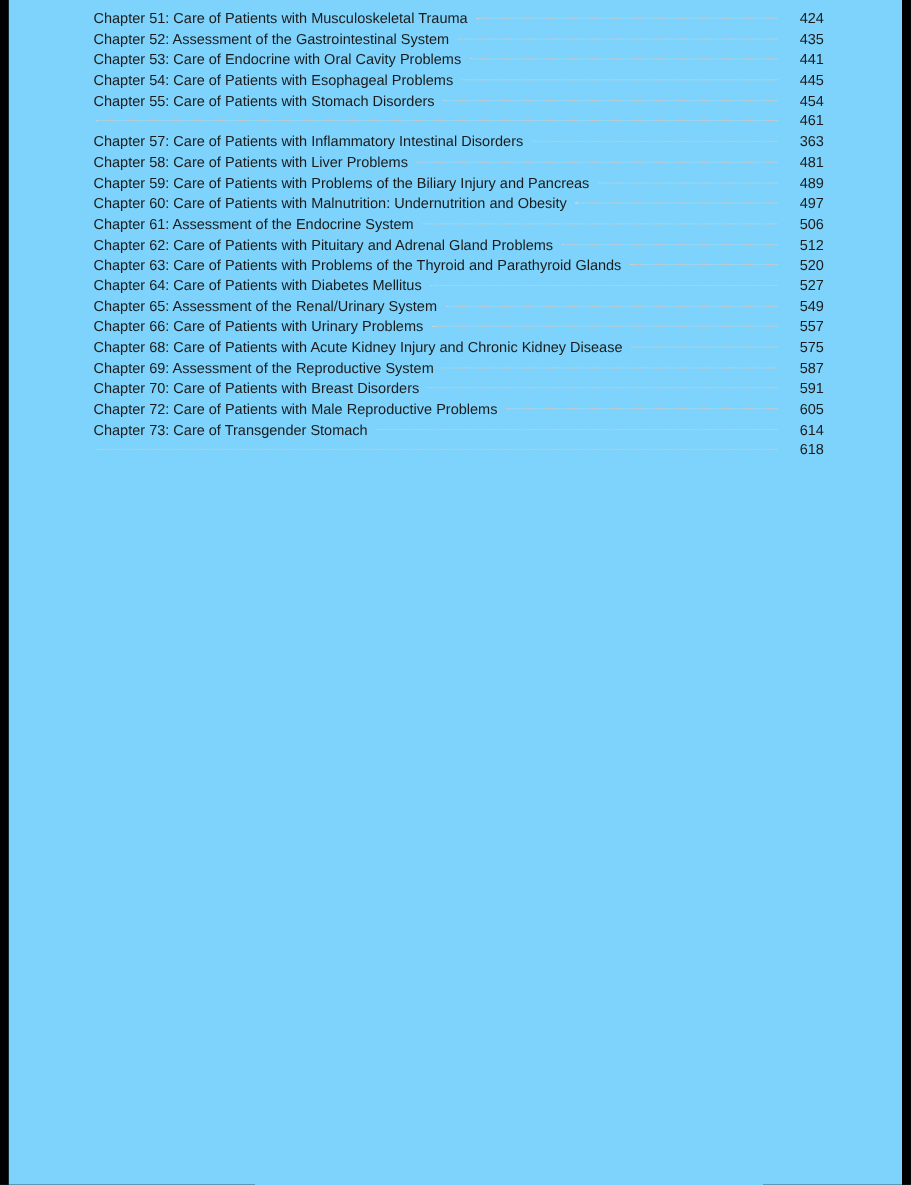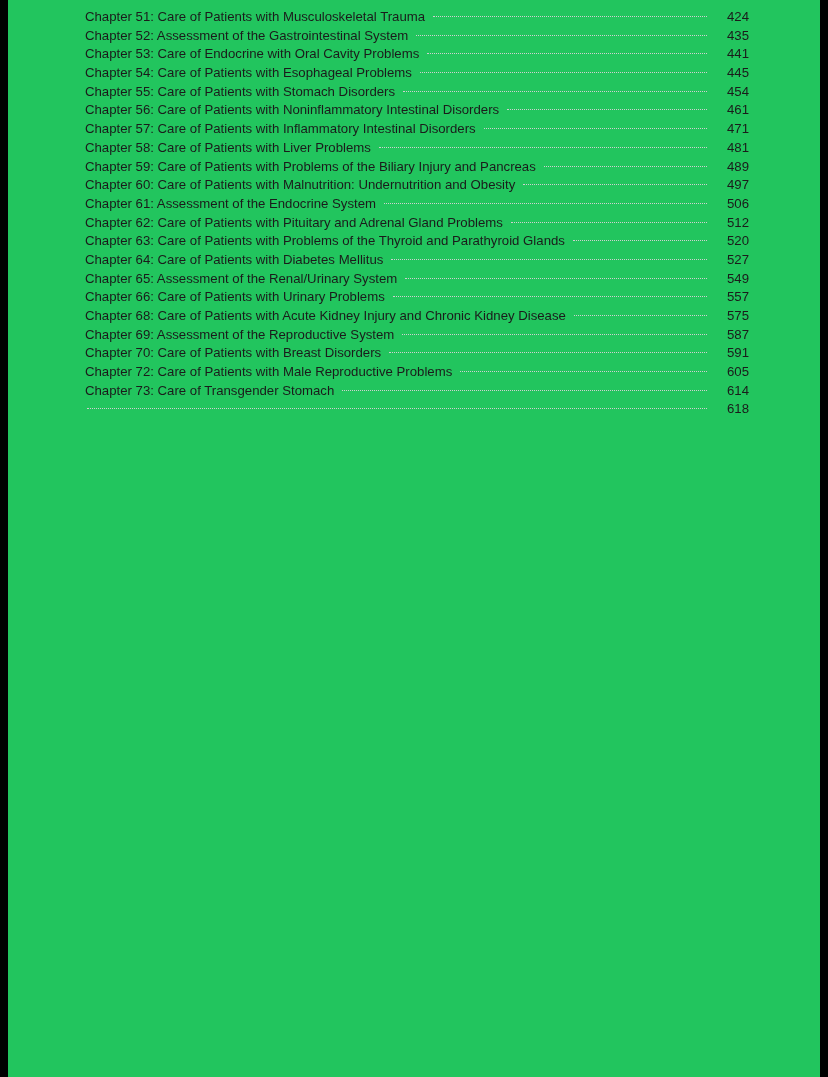--- a/index.html
+++ b/index.html
@@ -12,21 +12,21 @@
     height: 1077px;
     font-family: "Liberation Sans", sans-serif;
     overflow: hidden;
   }
   .page {
     position: absolute;
     left: 8px;
     top: 0;
     width: 812px;
     height: 1077px;
-    background: #22c55e;
+    background: #7dd3fc;
   }
   .toc {
     position: absolute;
     left: 77px;
     top: 8px;
     width: 664px;
   }
   .toc-row {
     display: flex;
     align-items: baseline;
@@ -80,28 +80,27 @@
         <span class="toc-title">Chapter 54: Care of Patients with Esophageal Problems</span>
         <span class="toc-dots"></span>
         <span class="toc-page">445</span>
       </div>
       <div class="toc-row">
         <span class="toc-title">Chapter 55: Care of Patients with Stomach Disorders</span>
         <span class="toc-dots"></span>
         <span class="toc-page">454</span>
       </div>
       <div class="toc-row">
-        <span class="toc-title">Chapter 56: Care of Patients with Noninflammatory Intestinal Disorders</span>
         <span class="toc-dots"></span>
         <span class="toc-page">461</span>
       </div>
       <div class="toc-row">
         <span class="toc-title">Chapter 57: Care of Patients with Inflammatory Intestinal Disorders</span>
         <span class="toc-dots"></span>
-        <span class="toc-page">471</span>
+        <span class="toc-page">363</span>
       </div>
       <div class="toc-row">
         <span class="toc-title">Chapter 58: Care of Patients with Liver Problems</span>
         <span class="toc-dots"></span>
         <span class="toc-page">481</span>
       </div>
       <div class="toc-row">
         <span class="toc-title">Chapter 59: Care of Patients with Problems of the Biliary Injury and Pancreas</span>
         <span class="toc-dots"></span>
         <span class="toc-page">489</span>

